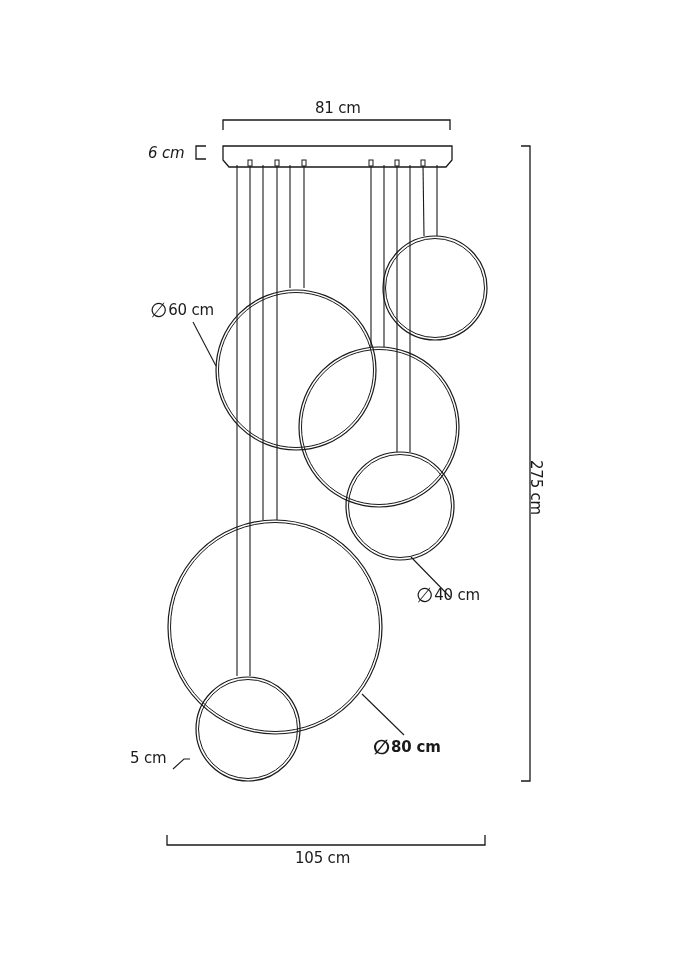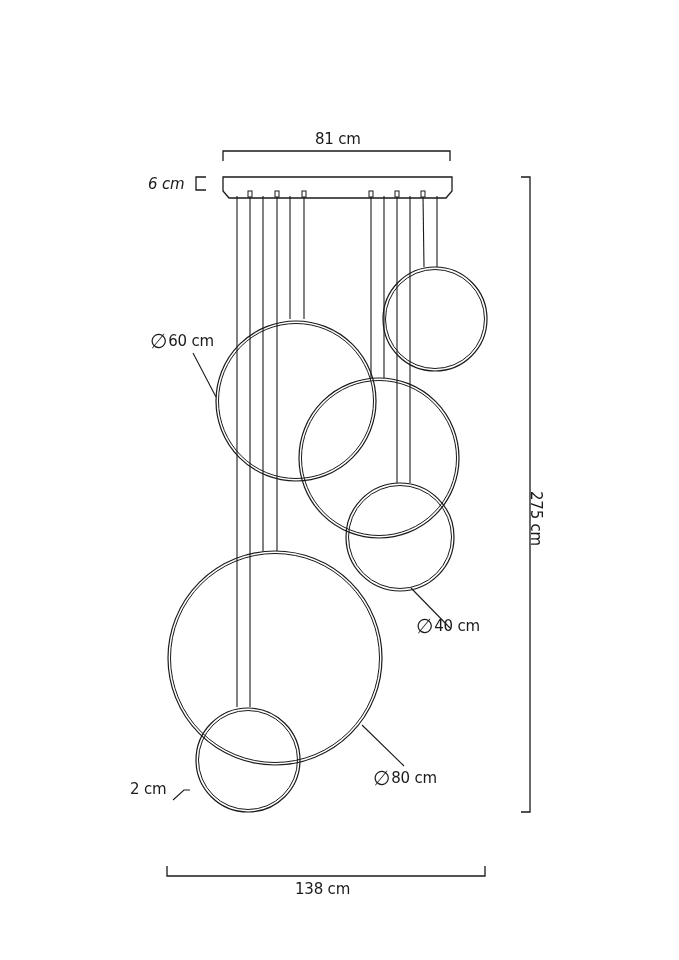--- a/index.html
+++ b/index.html
@@ -1,17 +1,17 @@
 <!DOCTYPE html>
 <html><head>
 <meta charset="utf-8">
 <style>
   html, body { margin:0; padding:0; background:#ffffff; }
   body { width:679px; height:960px; position:relative; overflow:hidden; font-family:"DejaVu Sans", sans-serif; }
-  #stage { position:absolute; left:0; top:0; width:679px; height:679px;margin-top:31px; }
+  #stage { position:absolute; left:0; top:0; width:679px; height:679px; }
   .lbl { position:absolute; font-size:15px; color:#1a1a1a; white-space:nowrap; line-height:1; letter-spacing:-0.2px; }
   .diam { font-size:20px; vertical-align:-2px; margin-right:1px; }
   .vert { transform:rotate(90deg); transform-origin:center center; }
 </style>
 </head>
 <body>
 
 <div id="stage">
   <svg width="679" height="960" viewBox="0 0 679 960" xmlns="http://www.w3.org/2000/svg">
     <g fill="none" stroke="#1a1a1a" stroke-width="1.3">
@@ -82,25 +82,25 @@
       <line x1="193" y1="322" x2="216" y2="366"></line>
       <line x1="411" y1="557" x2="450" y2="597"></line>
       <line x1="362" y1="694" x2="404" y2="735"></line>
       <path d="M173 769 L184 759 H190"></path>
     </g>
   </svg>
 
   <div class="lbl" style="left:315px; top:101px;">81 cm</div>
   <div class="lbl" style="left:148px; top:146px;font-style:italic;">6 cm</div>
   <div class="lbl vert" style="left:508px; top:480px;">275 cm</div>
-  <div class="lbl" style="left:295px; top:851px;">138 cm</div>
-  <div class="lbl" style="left:130px; top:751px;">2 cm</div>
+  <div class="lbl" style="left:295px; top:851px;">105 cm</div>
+  <div class="lbl" style="left:130px; top:751px;">5 cm</div>
 
   <div class="lbl" style="left:150px; top:300px;text-align:center;">
     <span class="diam">∅</span><span>60 cm</span>
   </div>
   <div class="lbl" style="left:416px; top:585px;">
     <span class="diam">∅</span><span>40 cm</span>
   </div>
-  <div class="lbl" style="left:373px; top:737px;">
+  <div class="lbl" style="left:373px; top:737px;font-weight:bold;">
     <span class="diam">∅</span><span>80 cm</span>
   </div>
 </div>
 
 </body></html>

